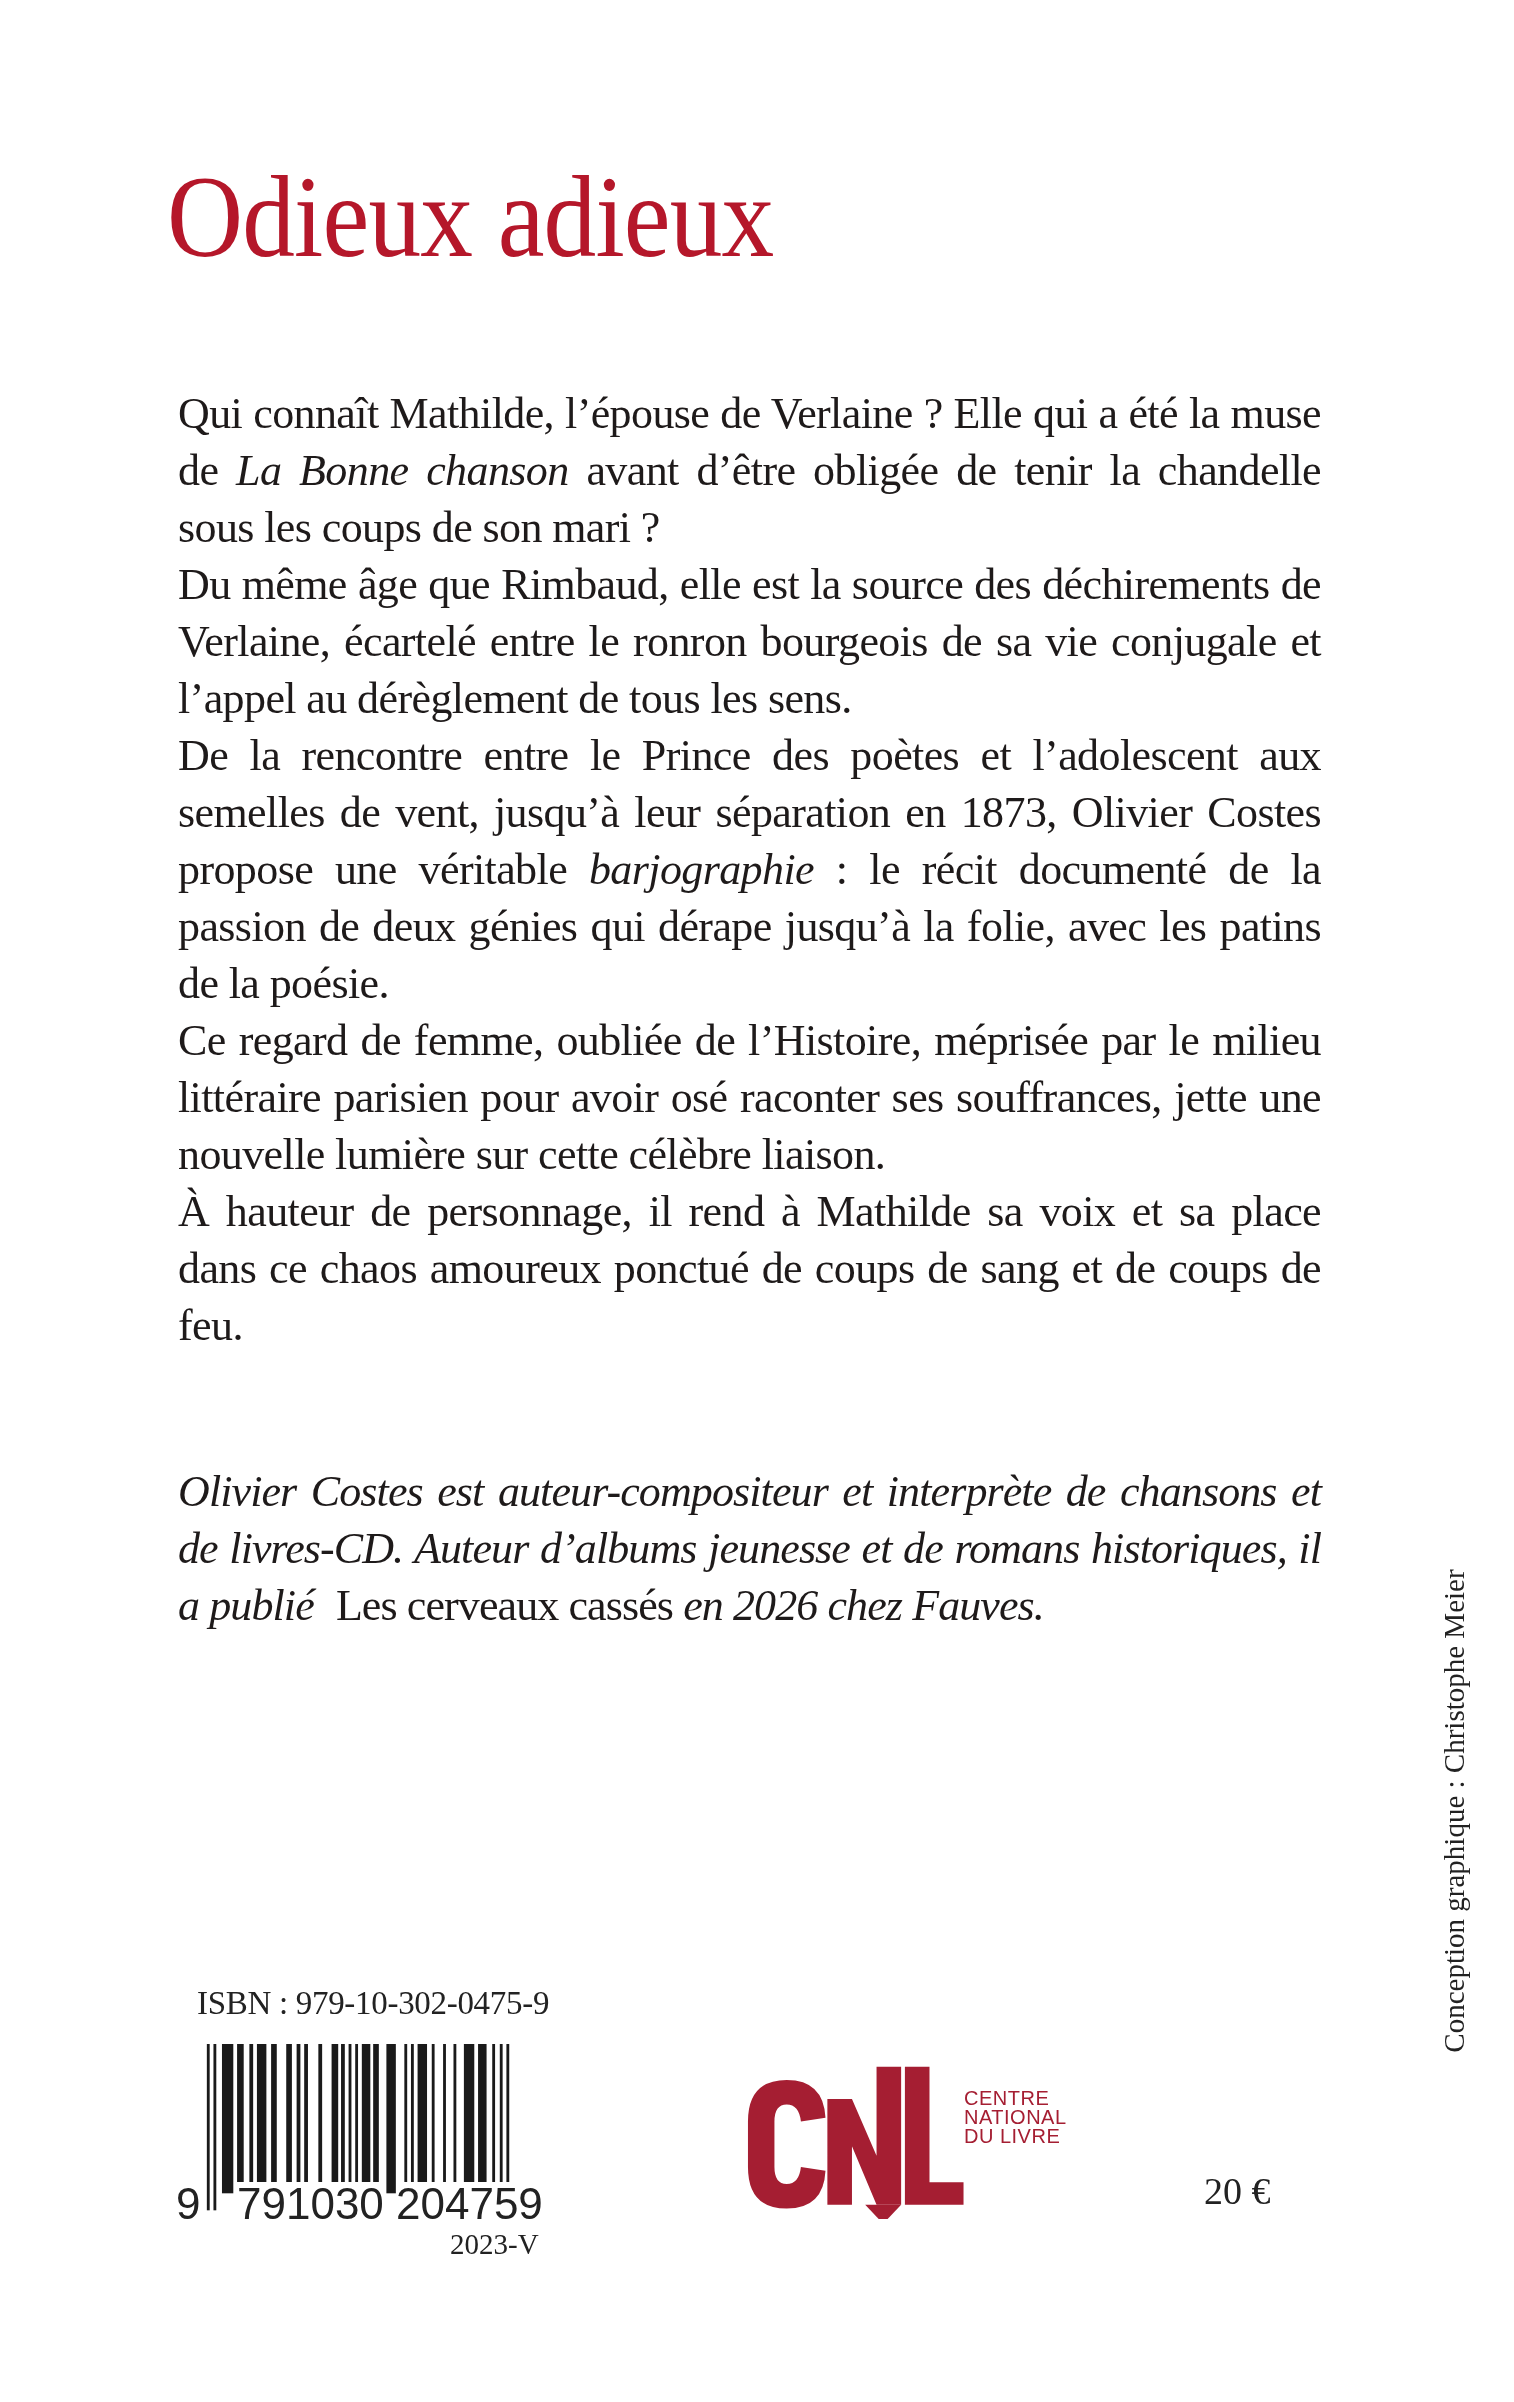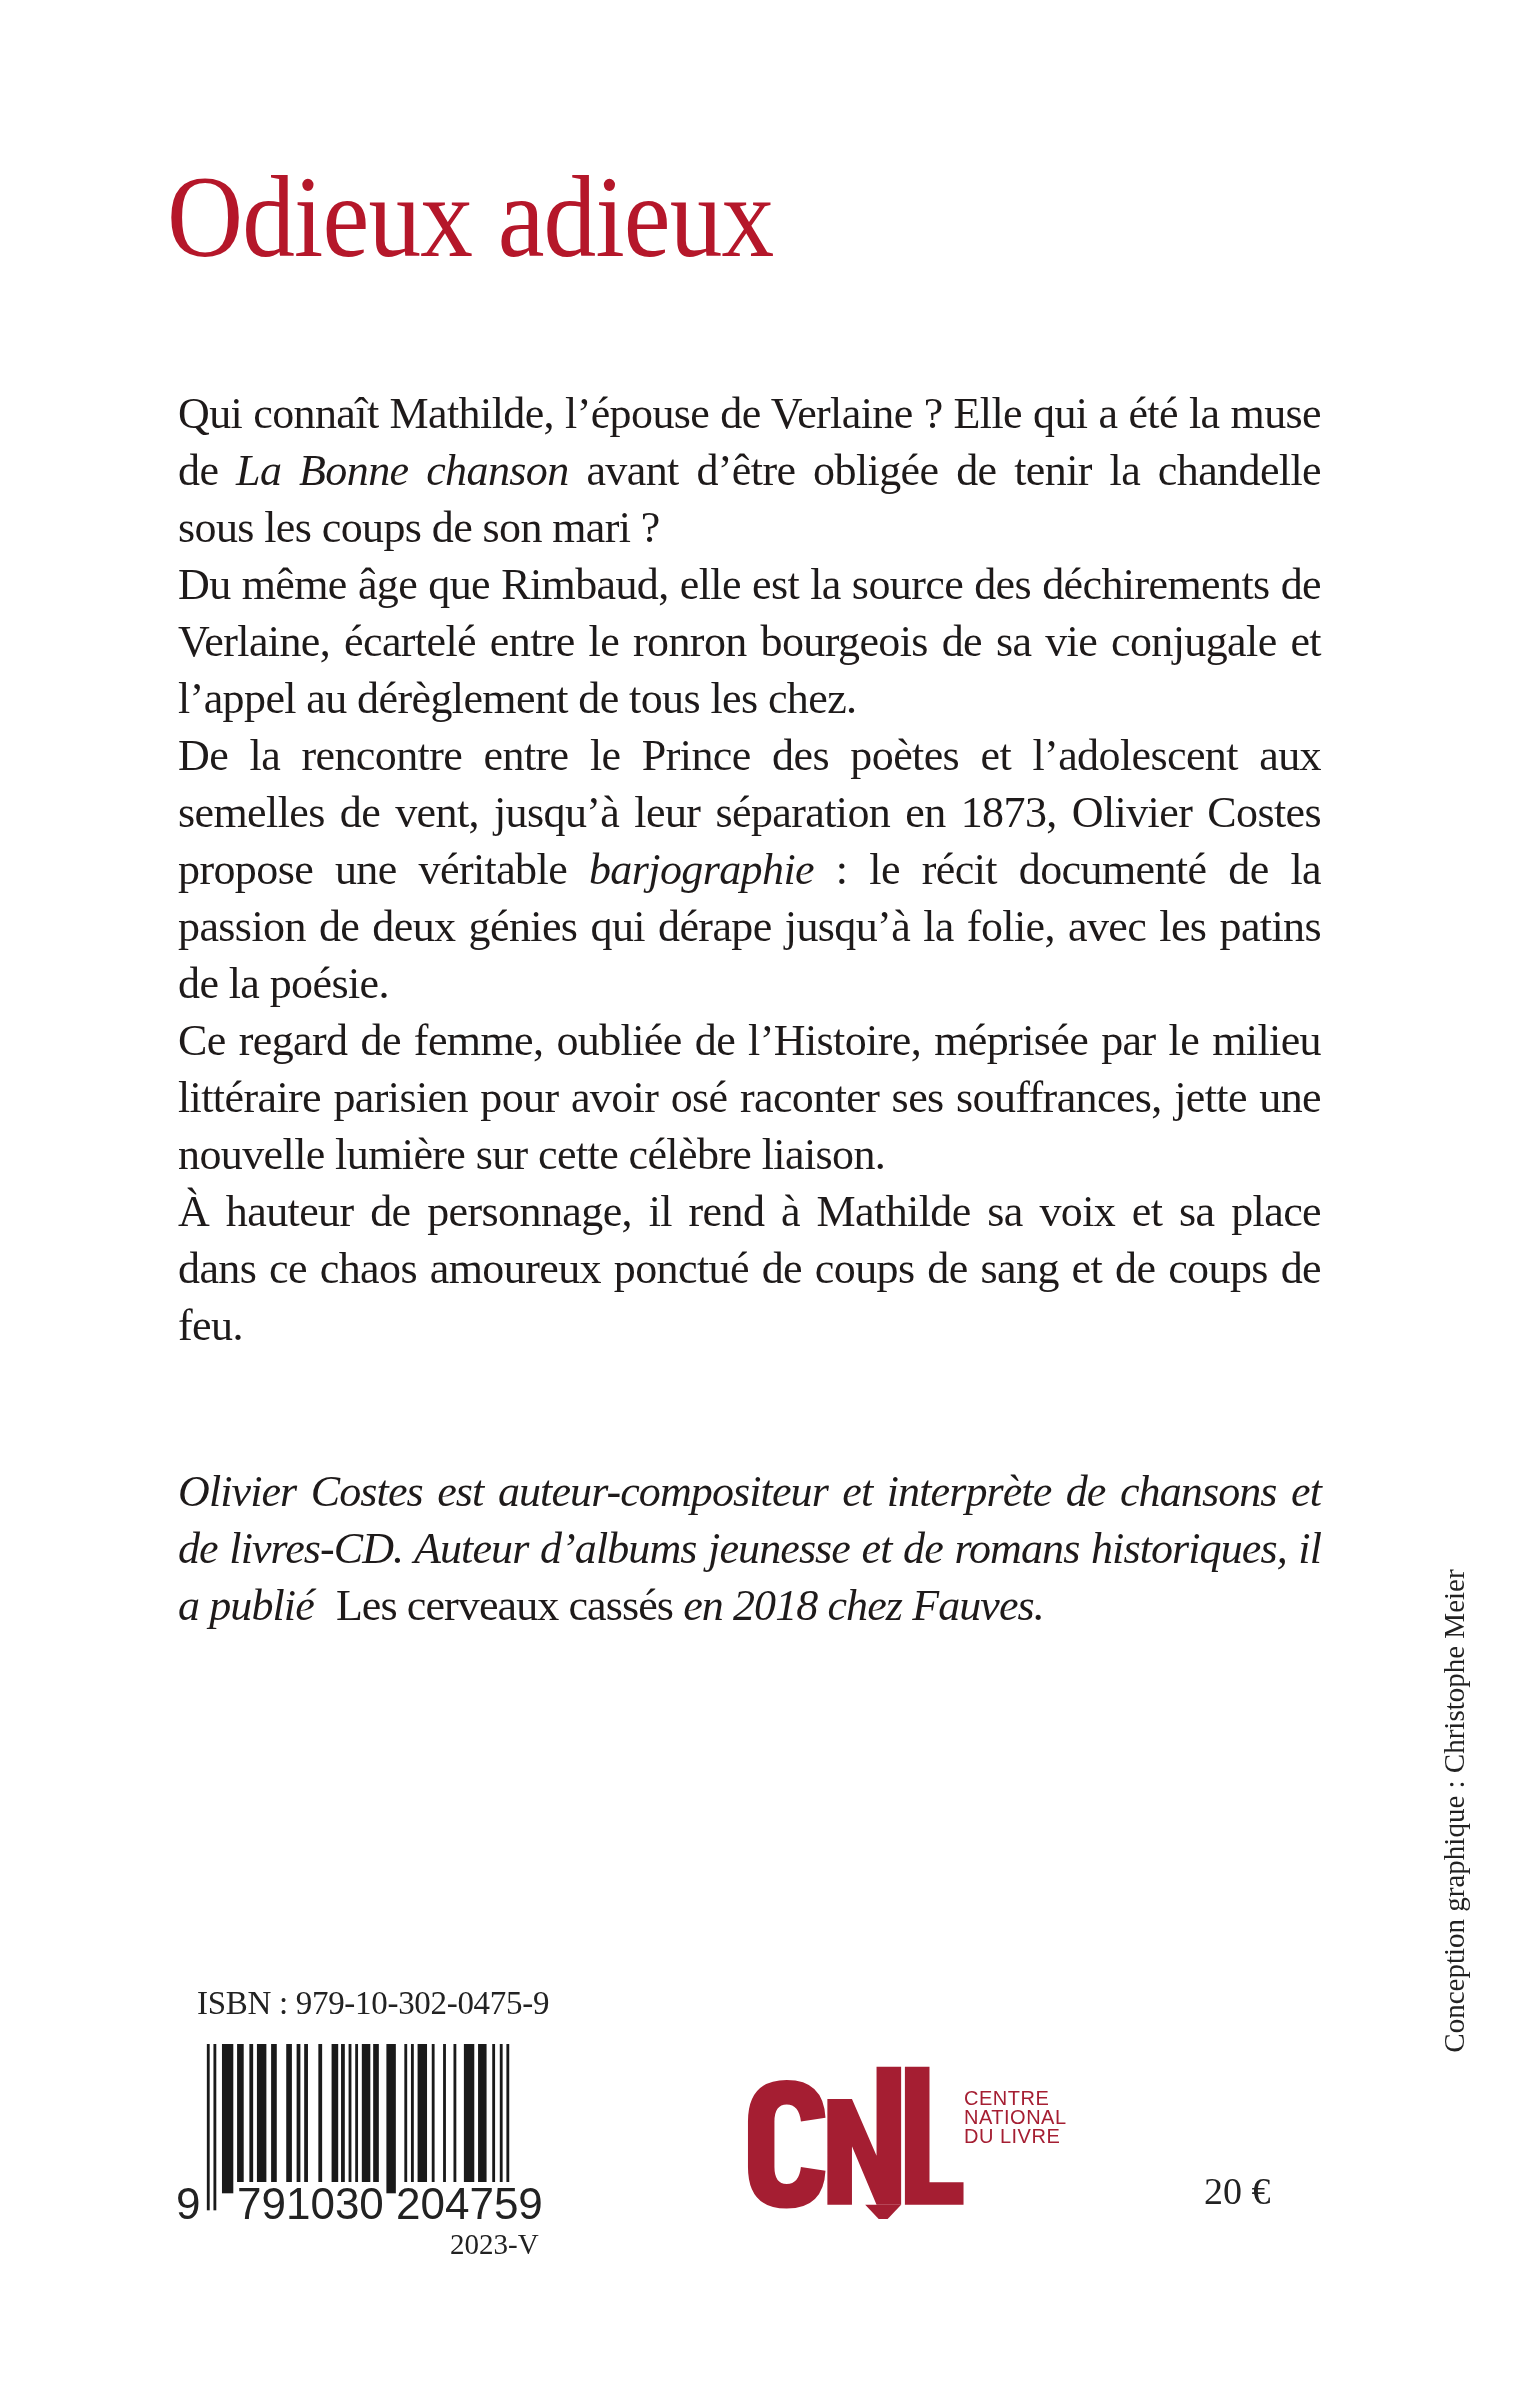--- a/index.html
+++ b/index.html
@@ -41,27 +41,27 @@
     .price { position: absolute; left: 1204px; top: 2169px; font-size: 38px; line-height: 45px;
              white-space: nowrap; color: #222; }
   </style>
 </head>
 <body>
 
 <h1 class="title">Odieux adieux</h1>
 
 <div class="body-block">
   <p><span>Qui connaît Mathilde, l’épouse de Verlaine ? Elle qui a été la muse de </span><em>La Bonne chanson</em><span> avant d’être obligée de tenir la chandelle sous les coups de son mari ?</span></p>
-  <p>Du même âge que Rimbaud, elle est la source des déchirements de Verlaine, écartelé entre le ronron bourgeois de sa vie conjugale et l’appel au dérèglement de tous les chez.</p>
+  <p>Du même âge que Rimbaud, elle est la source des déchirements de Verlaine, écartelé entre le ronron bourgeois de sa vie conjugale et l’appel au dérèglement de tous les sens.</p>
   <p><span>De la rencontre entre le Prince des poètes et l’adolescent aux semelles de vent, jusqu’à leur séparation en 1873, Olivier Costes propose une véritable </span><em>barjographie</em><span> : le récit documenté de la passion de deux génies qui dérape jusqu’à la folie, avec les patins de la poésie.</span></p>
   <p>Ce regard de femme, oubliée de l’Histoire, méprisée par le milieu littéraire parisien pour avoir osé raconter ses souffrances, jette une nouvelle lumière sur cette célèbre liaison.</p>
   <p>À hauteur de personnage, il rend à Mathilde sa voix et sa place dans ce chaos amoureux ponctué de coups de sang et de coups de feu.</p>
   <div class="gap"></div>
   <div class="gap2"></div>
-  <p class="bio"><span>Olivier Costes est auteur-compositeur et interprète de chansons et de livres-CD. Auteur d’albums jeunesse et de romans historiques, il a publié </span><span class="upright">Les cerveaux cassés</span><span> en 2018 chez Fauves.</span></p>
+  <p class="bio"><span>Olivier Costes est auteur-compositeur et interprète de chansons et de livres-CD. Auteur d’albums jeunesse et de romans historiques, il a publié </span><span class="upright">Les cerveaux cassés</span><span> en 2026 chez Fauves.</span></p>
 </div>
 
 <div class="credit">Conception graphique : Christophe Meier</div>
 
 <div class="isbn-label">ISBN : 979-10-302-0475-9</div>
 
 <svg class="barcode" viewBox="0 0 370 200" xmlns="http://www.w3.org/2000/svg">
   <g fill="#1a1a1a">
 
     <rect x="6" y="0" width="3" height="176"></rect>

